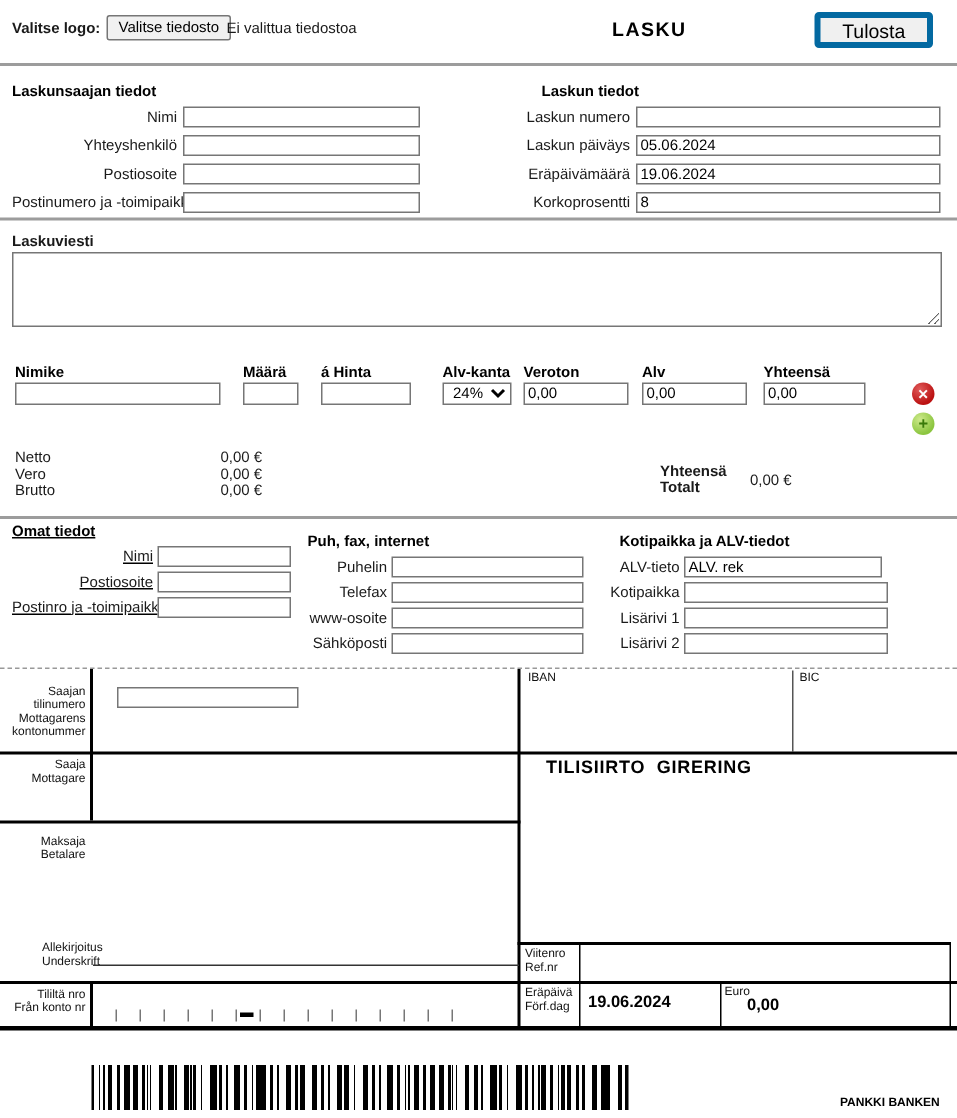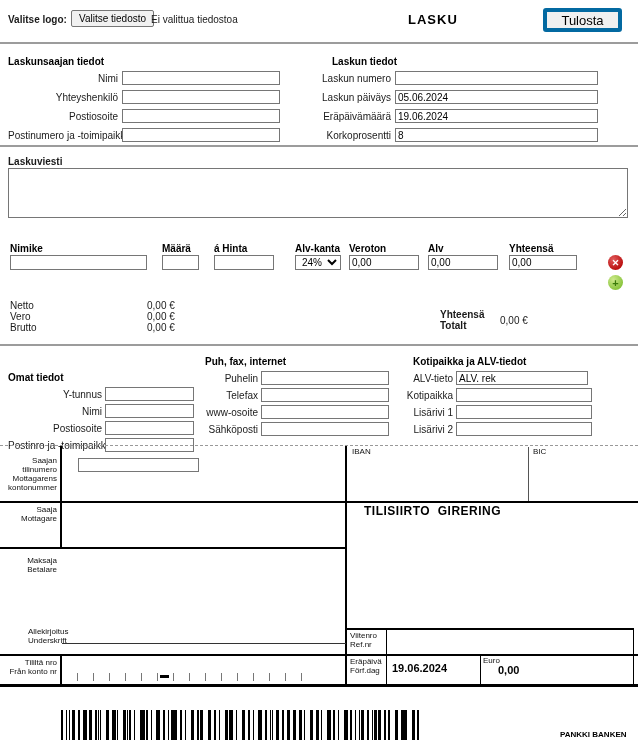--- a/index.html
+++ b/index.html
@@ -74,21 +74,21 @@
   <div class="frow">
       <span class="flabel lbl" style="width:114px;">Postiosoite</span>
       <input class="txt" style="width: 158px;" value="">
     </div>
   <div class="frow">
       <span class="flabel lbl" style="width:114px;">Postinumero ja -toimipaikka</span>
       <input class="txt" style="width: 158px;" value="">
     </div>
 </div>
 
-<div class="abs" style="left:314px; top:56px; width:290px;">
+<div class="abs" style="left:343px; top:56px; width:290px;">
   <div class="heading" style="margin-left:18px;">Laskun tiedot</div>
   <div class="frow">
       <span class="flabel lbl" style="width:81px;">Laskun numero</span>
       <input class="txt" style="width: 203px;" value="">
     </div>
   <div class="frow">
       <span class="flabel lbl" style="width:81px;">Laskun päiväys</span>
       <input class="txt" style="width: 203px;" value="05.06.2024">
     </div>
   <div class="frow">
@@ -120,26 +120,22 @@
 <div class="abs lbl" style="left:10px; top:311px;">Vero</div>
 <div class="abs lbl" style="left:147px; top:311px;">0,00 €</div>
 <div class="abs lbl" style="left:10px; top:322px;">Brutto</div>
 <div class="abs lbl" style="left:147px; top:322px;">0,00 €</div>
 <div class="abs lbl b" style="left:440px; top:309px;">Yhteensä</div>
 <div class="abs lbl b" style="left:440px; top:320px;">Totalt</div>
 <div class="abs lbl" style="left:500px; top:315px;">0,00 €</div>
 
 <div class="sep" style="top:344px;"></div>
 
-<div class="abs" style="left:8px; top:372px; width:190px;">
+<div class="abs" style="left:8px; top:349px; width:190px;text-decoration:underline;">
   <div class="heading">Omat tiedot</div>
-  <div class="mrow">
-      <span class="flabel lbl" style="width:97px;">Y-tunnus</span>
-      <input class="txt" style="width: 89px;" value="">
-    </div>
   <div class="mrow">
       <span class="flabel lbl" style="width:97px;">Nimi</span>
       <input class="txt" style="width: 89px;" value="">
     </div>
   <div class="mrow">
       <span class="flabel lbl" style="width:97px;">Postiosoite</span>
       <input class="txt" style="width: 89px;" value="">
     </div>
   <div class="mrow">
       <span class="flabel lbl" style="width:97px;">Postinro ja -toimipaikka</span>

